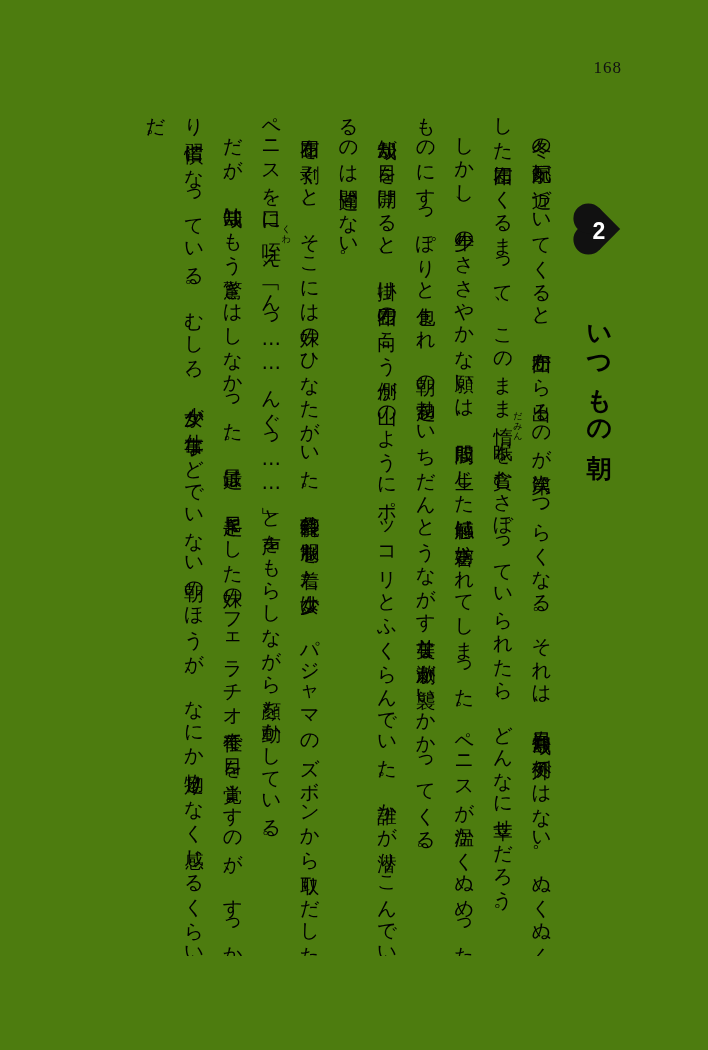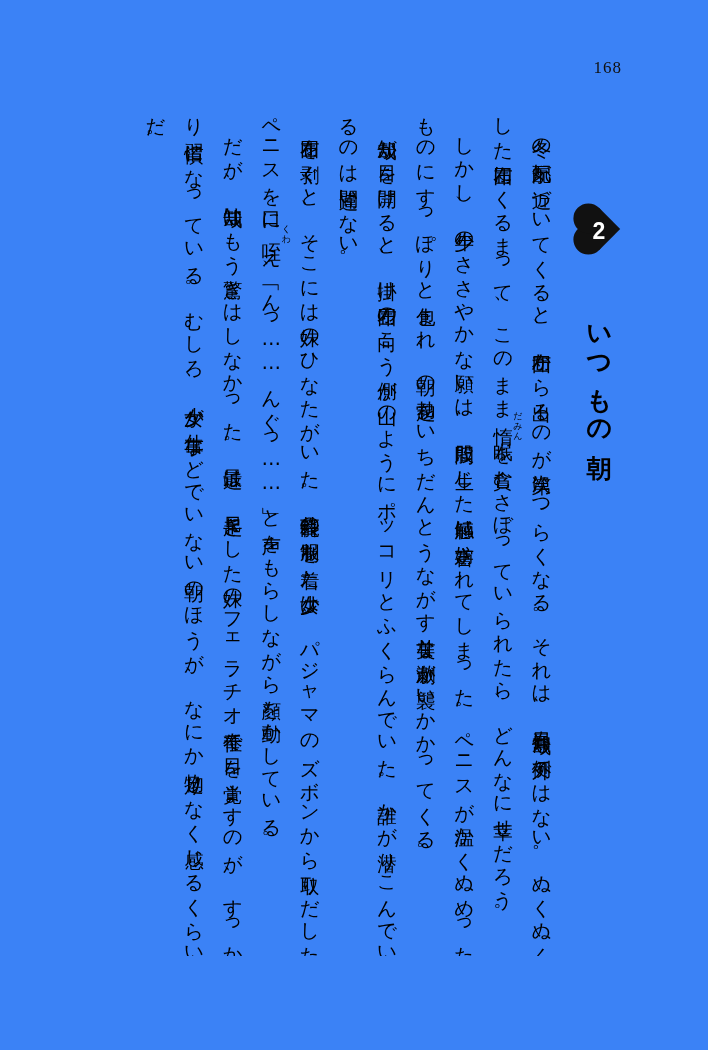--- a/index.html
+++ b/index.html
@@ -8,21 +8,21 @@
     background: #ffffff;
   }
   body {
     font-family: "Liberation Serif", "DejaVu Serif", serif;
     color: #000000;
   }
   #page {
     position: relative;
     width: 708px;
     height: 1050px;
-    background: #3b82f6;
+    background: #4d7c0f;
     overflow: hidden;
   }
   
   #page-number {
     position: absolute;
     top: 58px;
     right: 86px;
     font-size: 17px;
     letter-spacing: 1px;
     font-family: "Liberation Serif", "DejaVu Serif", serif;

